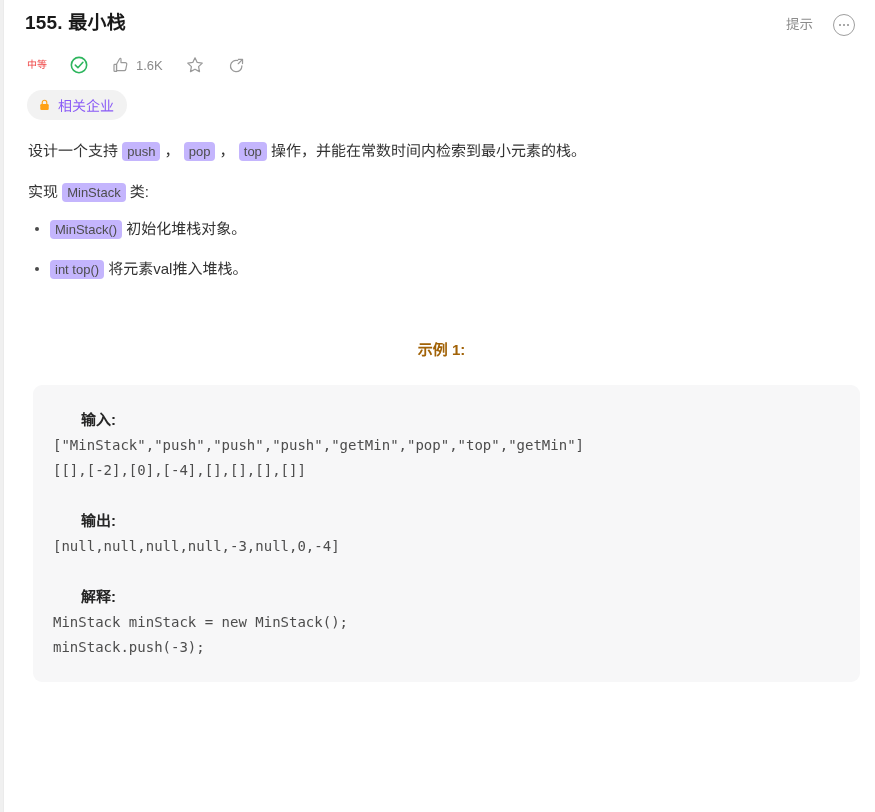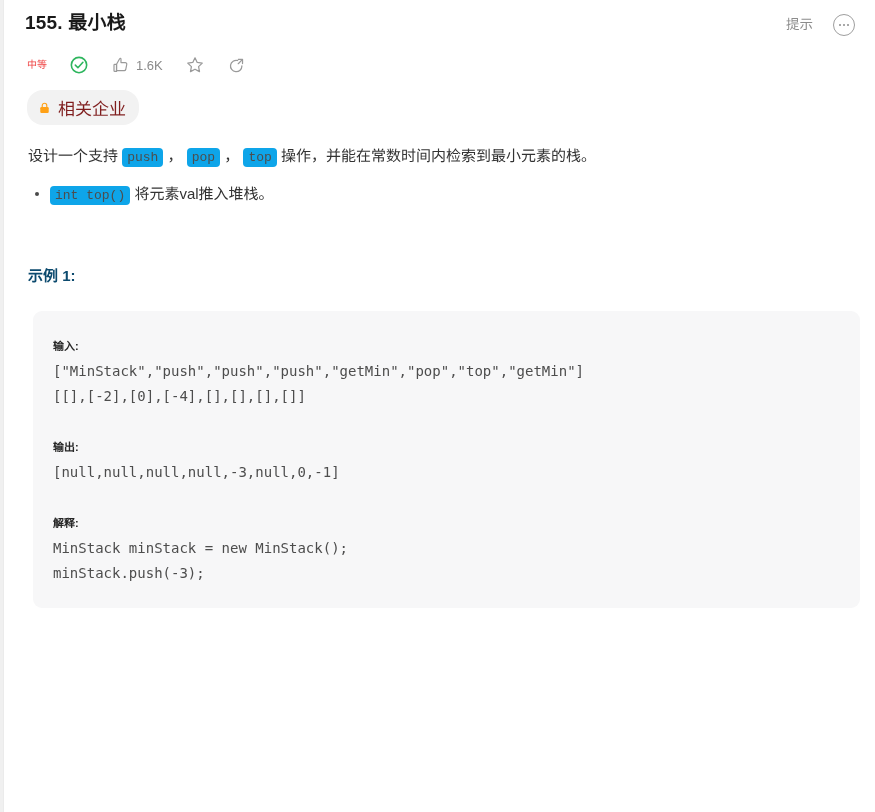--- a/index.html
+++ b/index.html
@@ -117,43 +117,43 @@
   .tag-row {
     padding: 10px 20px 0 22px;
   }
   .company-tag {
     display: inline-flex;
     align-items: center;
     gap: 7px;
     background: #f2f2f2;
     border-radius: 16px;
     padding: 5px 13px 5px 11px;
-    font-size: 17px;
-    color: #7f1d1d;
+    font-size: 14px;
+    color: #8b5cf6;
     cursor: pointer;
   }
 
   
   .content {
     padding: 14px 20px 0 23px;
     font-size: 14.5px;
     line-height: 1.75;
     color: #333;
   }
   .para {
     margin: 0 0 6px 0;
     padding: 4px 0;
     font-size: 15px;
     line-height: 26px;
   }
   code.inline {
-    background: #0ea5e9;
+    background: #c4b5fd;
     border-radius: 4px;
     padding: 2px 5px;
-    font-family: Liberation Mono, monospace;
+    font-family: Liberation Sans, sans-serif;
     font-size: 13px;
     color: #4d4d4d;
   }
   ul.api-list {
     list-style: none;
     margin: 6px 0 0 0;
     padding: 0;
   }
   ul.api-list li {
     position: relative;
@@ -168,43 +168,45 @@
     left: 7px;
     top: 11px;
     width: 4px; height: 4px;
     border-radius: 50%;
     background: #4a4a4a;
   }
 
   .example-title {
     font-size: 15px;
     font-weight: bold;
-    color: #0c4a6e;
+    color: #a16207;
     margin: 55px 0 0 0;
     line-height: 24px;
+    text-align: center;
   }
 
   .code-block {
     margin: 23px 0 0 5px;
     background: #f7f7f8;
     border-radius: 9px;
     padding: 22px 20px 22px 20px;
     width: 827px;
     font-family: "DejaVu Sans Mono", "Liberation Mono", monospace;
     font-size: 14px;
     line-height: 25px;
     color: #4d4d4d;
     white-space: pre-wrap;
     word-break: break-word;
   }
   .code-block .lbl {
     font-weight: bold;
     color: #262626;
     font-family: "Liberation Sans", "DejaVu Sans", sans-serif;
-    font-size: 11px;
+    font-size: 15px;
+    margin-left: 28px;
   }
   .code-block .blank { display: block; height: 25px; }
 </style>
 </head>
 <body>
 
 <div class="panel-left-rule"></div>
 
 <div class="page">
 
@@ -272,30 +274,32 @@
         </svg>
       </span>
       <span>相关企业</span>
     </span>
   </div>
 
   <div class="content">
 
     <p class="para"><span>设计一个支持 </span><code class="inline">push</code><span> ， </span><code class="inline">pop</code><span> ， </span><code class="inline">top</code><span> 操作，并能在常数时间内检索到最小元素的栈。</span></p>
 
+    <p class="para"><span>实现 </span><code class="inline">MinStack</code><span> 类:</span></p>
 
     <ul class="api-list">
+      <li><code class="inline">MinStack()</code><span> 初始化堆栈对象。</span></li>
       <li><code class="inline">int top()</code><span> 将元素val推入堆栈。</span></li>
     </ul>
 
     <div class="example-title">示例 1:</div>
 
     <div class="code-block"><span class="lbl">输入:</span>
 <span>["MinStack","push","push","push","getMin","pop","top","getMin"]</span>
 <span>[[],[-2],[0],[-4],[],[],[],[]]</span>
 <span class="blank"></span><span class="lbl">输出:</span>
-<span>[null,null,null,null,-3,null,0,-1]</span>
+<span>[null,null,null,null,-3,null,0,-4]</span>
 <span class="blank"></span><span class="lbl">解释:</span>
 <span>MinStack minStack = new MinStack();</span>
 <span>minStack.push(-3);</span></div>
 
   </div>
 </div>
 
 </body></html>

